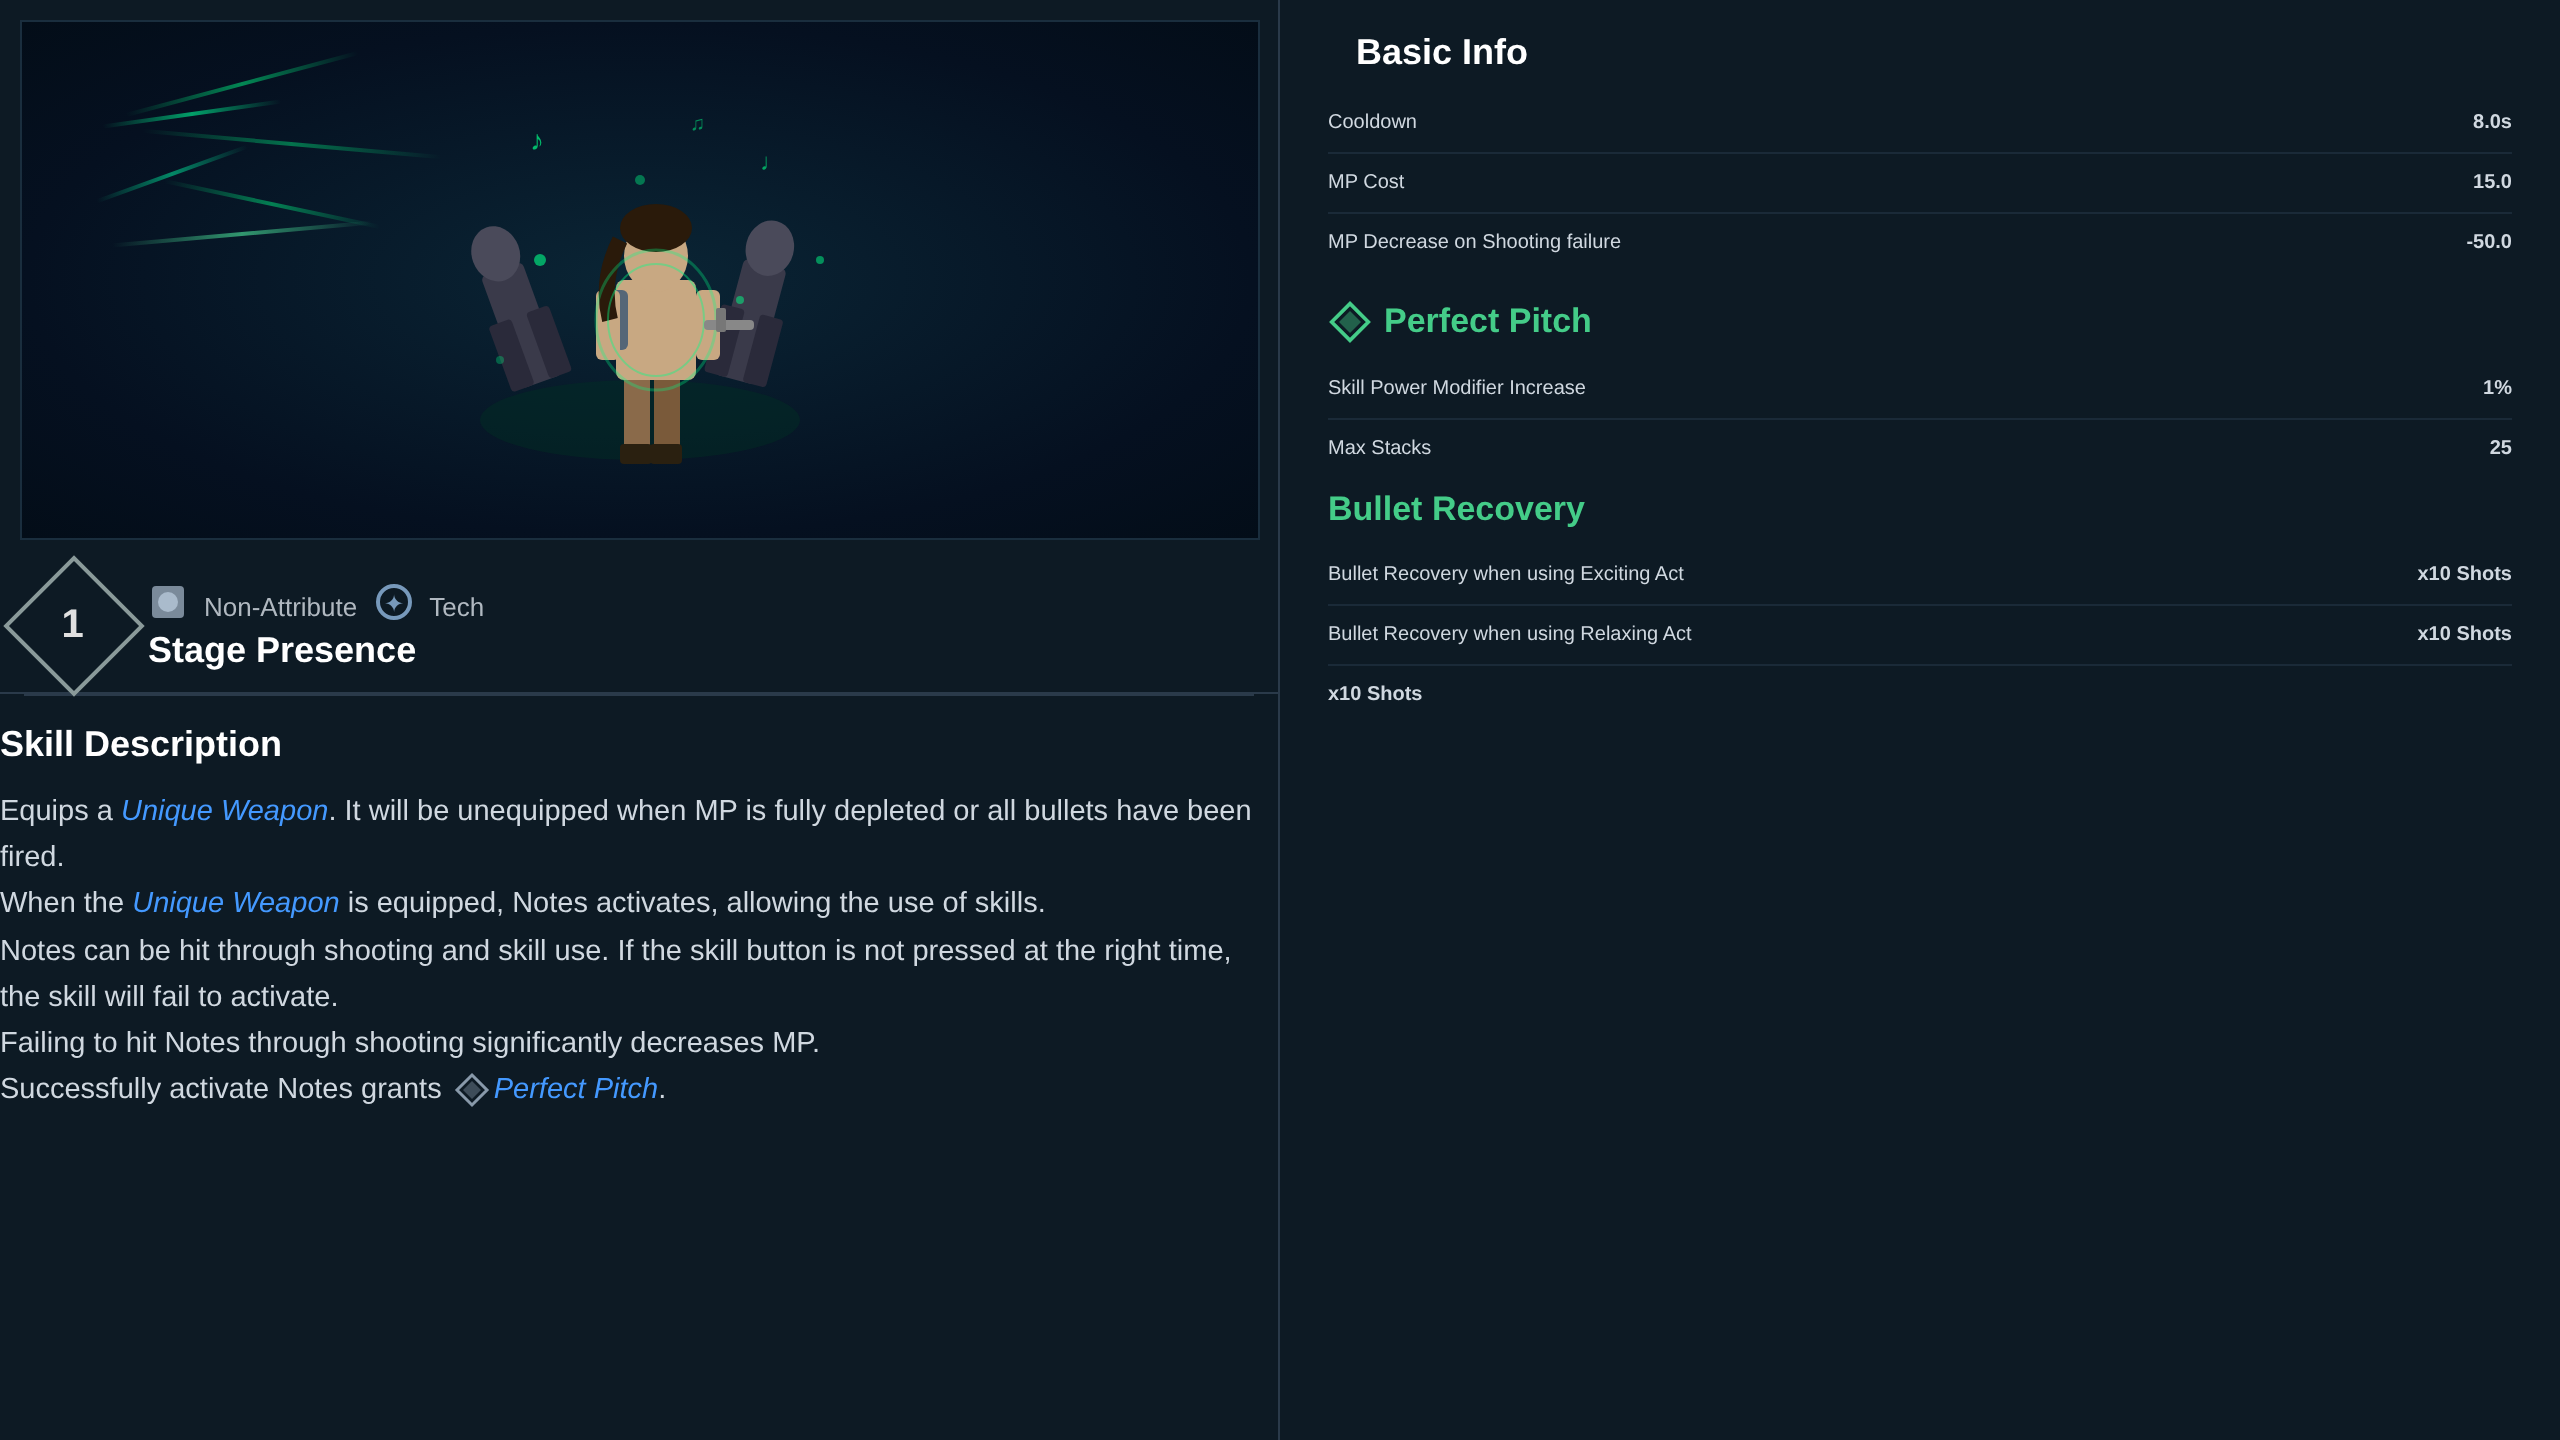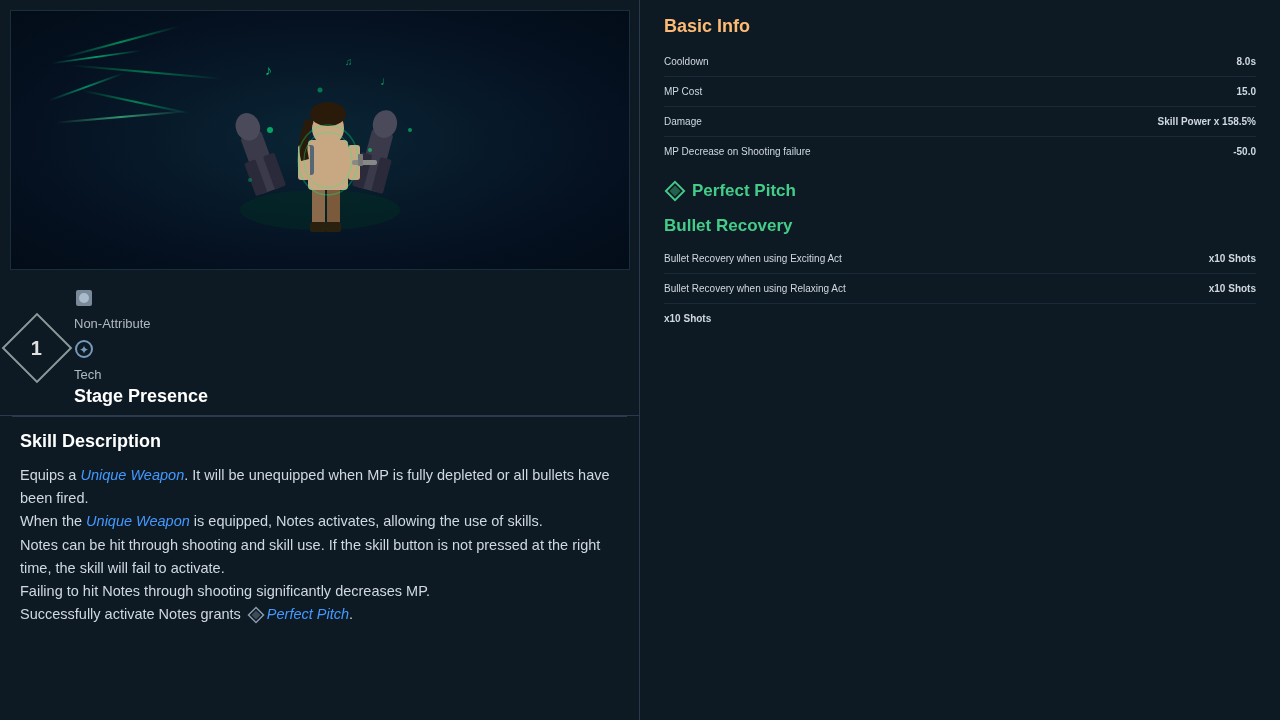--- a/index.html
+++ b/index.html
@@ -73,24 +73,23 @@
     }
     .skill-level-badge span {
       transform: rotate(-45deg);
       font-size: 20px;
       font-weight: bold;
       color: #e0e0e0;
     }
 
     .skill-tags {
       display: flex;
-      align-items: flex-start;
+      align-items: flex-end;
       gap: 8px;
       margin-bottom: 4px;
-      flex-direction: column;
     }
     .tag {
       display: flex;
       align-items: center;
       gap: 4px;
       font-size: 13px;
       color: #b0b8c0;
     }
 
     .skill-name {
@@ -103,21 +102,21 @@
       flex: 1;
     }
 
     .divider {
       height: 1px;
       background: #2a3a4a;
       margin: 0 12px;
     }
 
     .skill-desc-section {
-      padding: 14px 20px;
+      padding: 14px 0;
       overflow-y: auto;
     }
 
     .skill-desc-title {
       font-size: 18px;
       font-weight: bold;
       color: #ffffff;
       margin-bottom: 12px;
     }
 
@@ -137,22 +136,23 @@
       flex: 1;
       padding: 16px 24px;
       display: flex;
       flex-direction: column;
       gap: 0;
     }
 
     .section-title {
       font-size: 18px;
       font-weight: bold;
-      color: #fdba74;
+      color: #ffffff;
       margin-bottom: 10px;
+      margin-left: 14px;
     }
 
     .info-row {
       display: flex;
       justify-content: space-between;
       align-items: center;
       padding: 9px 0;
       border-bottom: 1px solid #1a2a38;
       font-size: 10px;
     }
@@ -306,37 +306,43 @@
   <div>
     <div class="info-row">
       <span class="info-label">Cooldown</span>
       <span class="info-value">8.0s</span>
     </div>
     <div class="info-row">
       <span class="info-label">MP Cost</span>
       <span class="info-value">15.0</span>
     </div>
     <div class="info-row">
-      <span class="info-label">Damage</span>
-      <span class="info-value">Skill Power x 158.5%</span>
-    </div>
-    <div class="info-row">
       <span class="info-label">MP Decrease on Shooting failure</span>
       <span class="info-value">-50.0</span>
     </div>
   </div>
 
   <div class="sub-section-title">
     <svg width="22" height="22" viewBox="0 0 24 24">
       <polygon points="12,2 22,12 12,22 2,12" fill="none" stroke="#44cc88" stroke-width="2"></polygon>
       <polygon points="12,6 18,12 12,18 6,12" fill="#44cc88" opacity="0.4"></polygon>
     </svg>
     <span>Perfect Pitch</span>
   </div>
 
+  <div>
+    <div class="info-row">
+      <span class="info-label">Skill Power Modifier Increase</span>
+      <span class="info-value">1%</span>
+    </div>
+    <div class="info-row">
+      <span class="info-label">Max Stacks</span>
+      <span class="info-value">25</span>
+    </div>
+  </div>
 
   <div class="sub-section-title bullet-section">
     <span>Bullet Recovery</span>
   </div>
 
   <div>
     <div class="info-row">
       <span class="info-label">Bullet Recovery when using Exciting Act</span>
       <span class="info-value">x10 Shots</span>
     </div>

